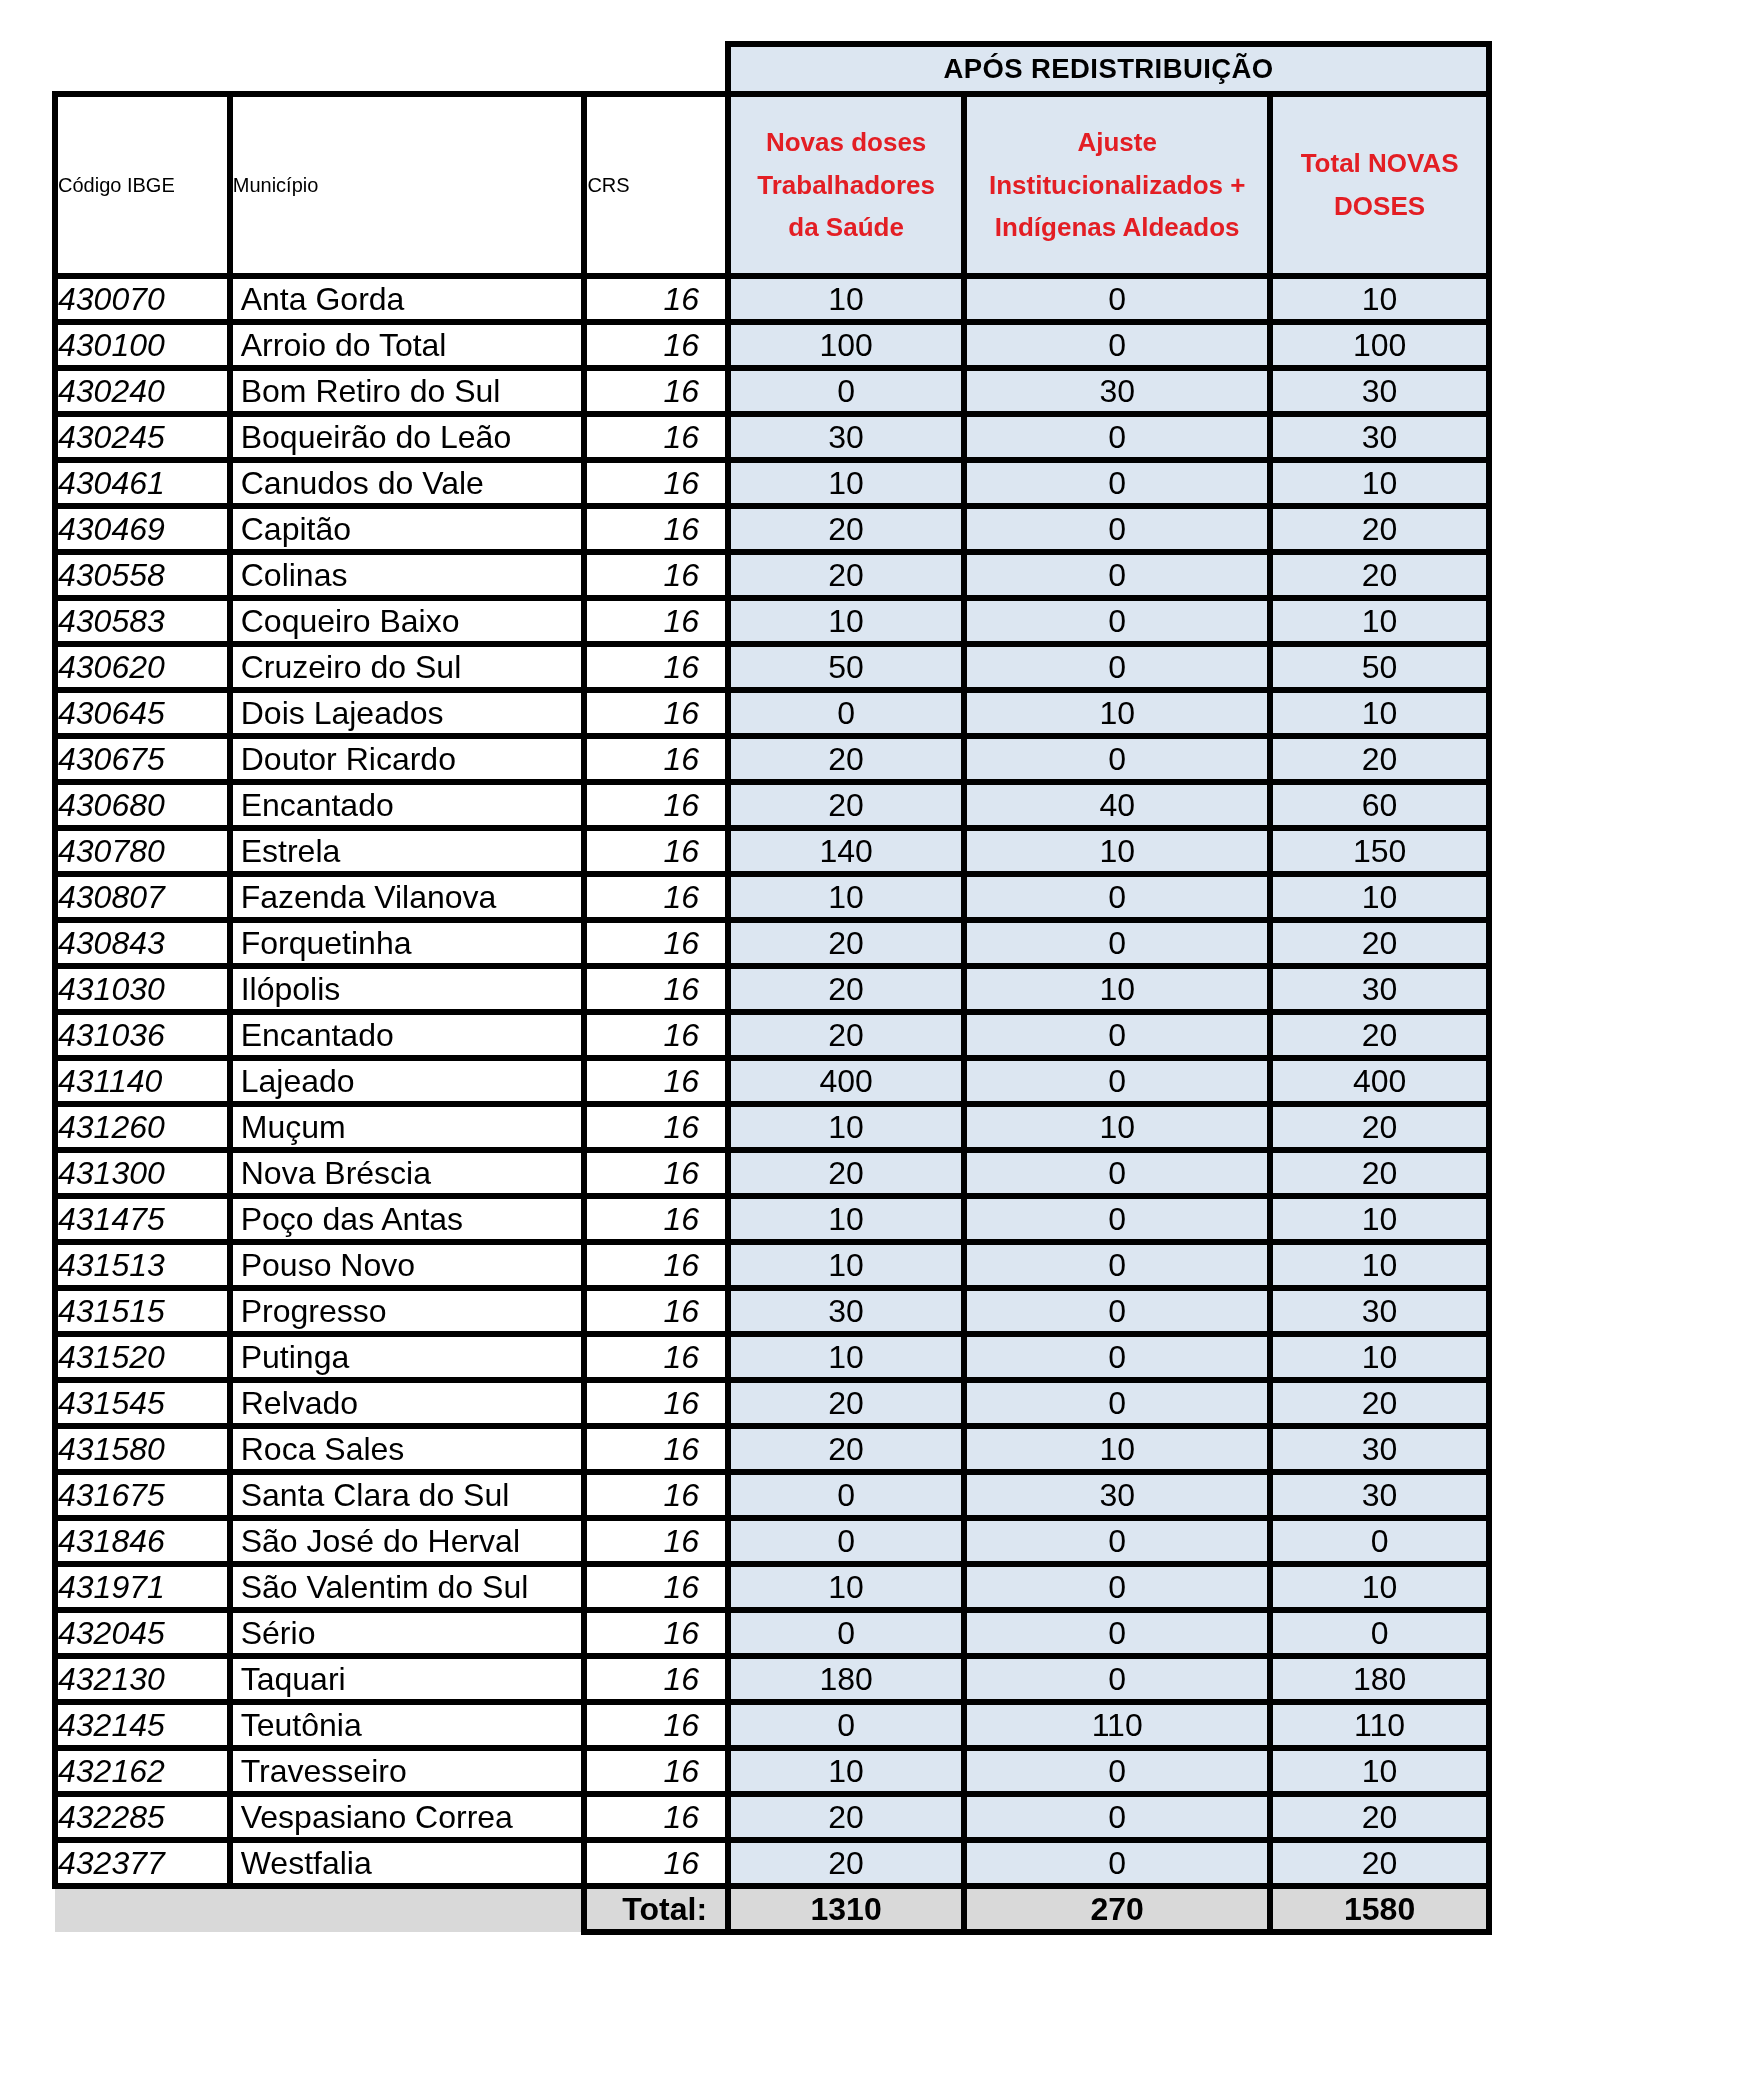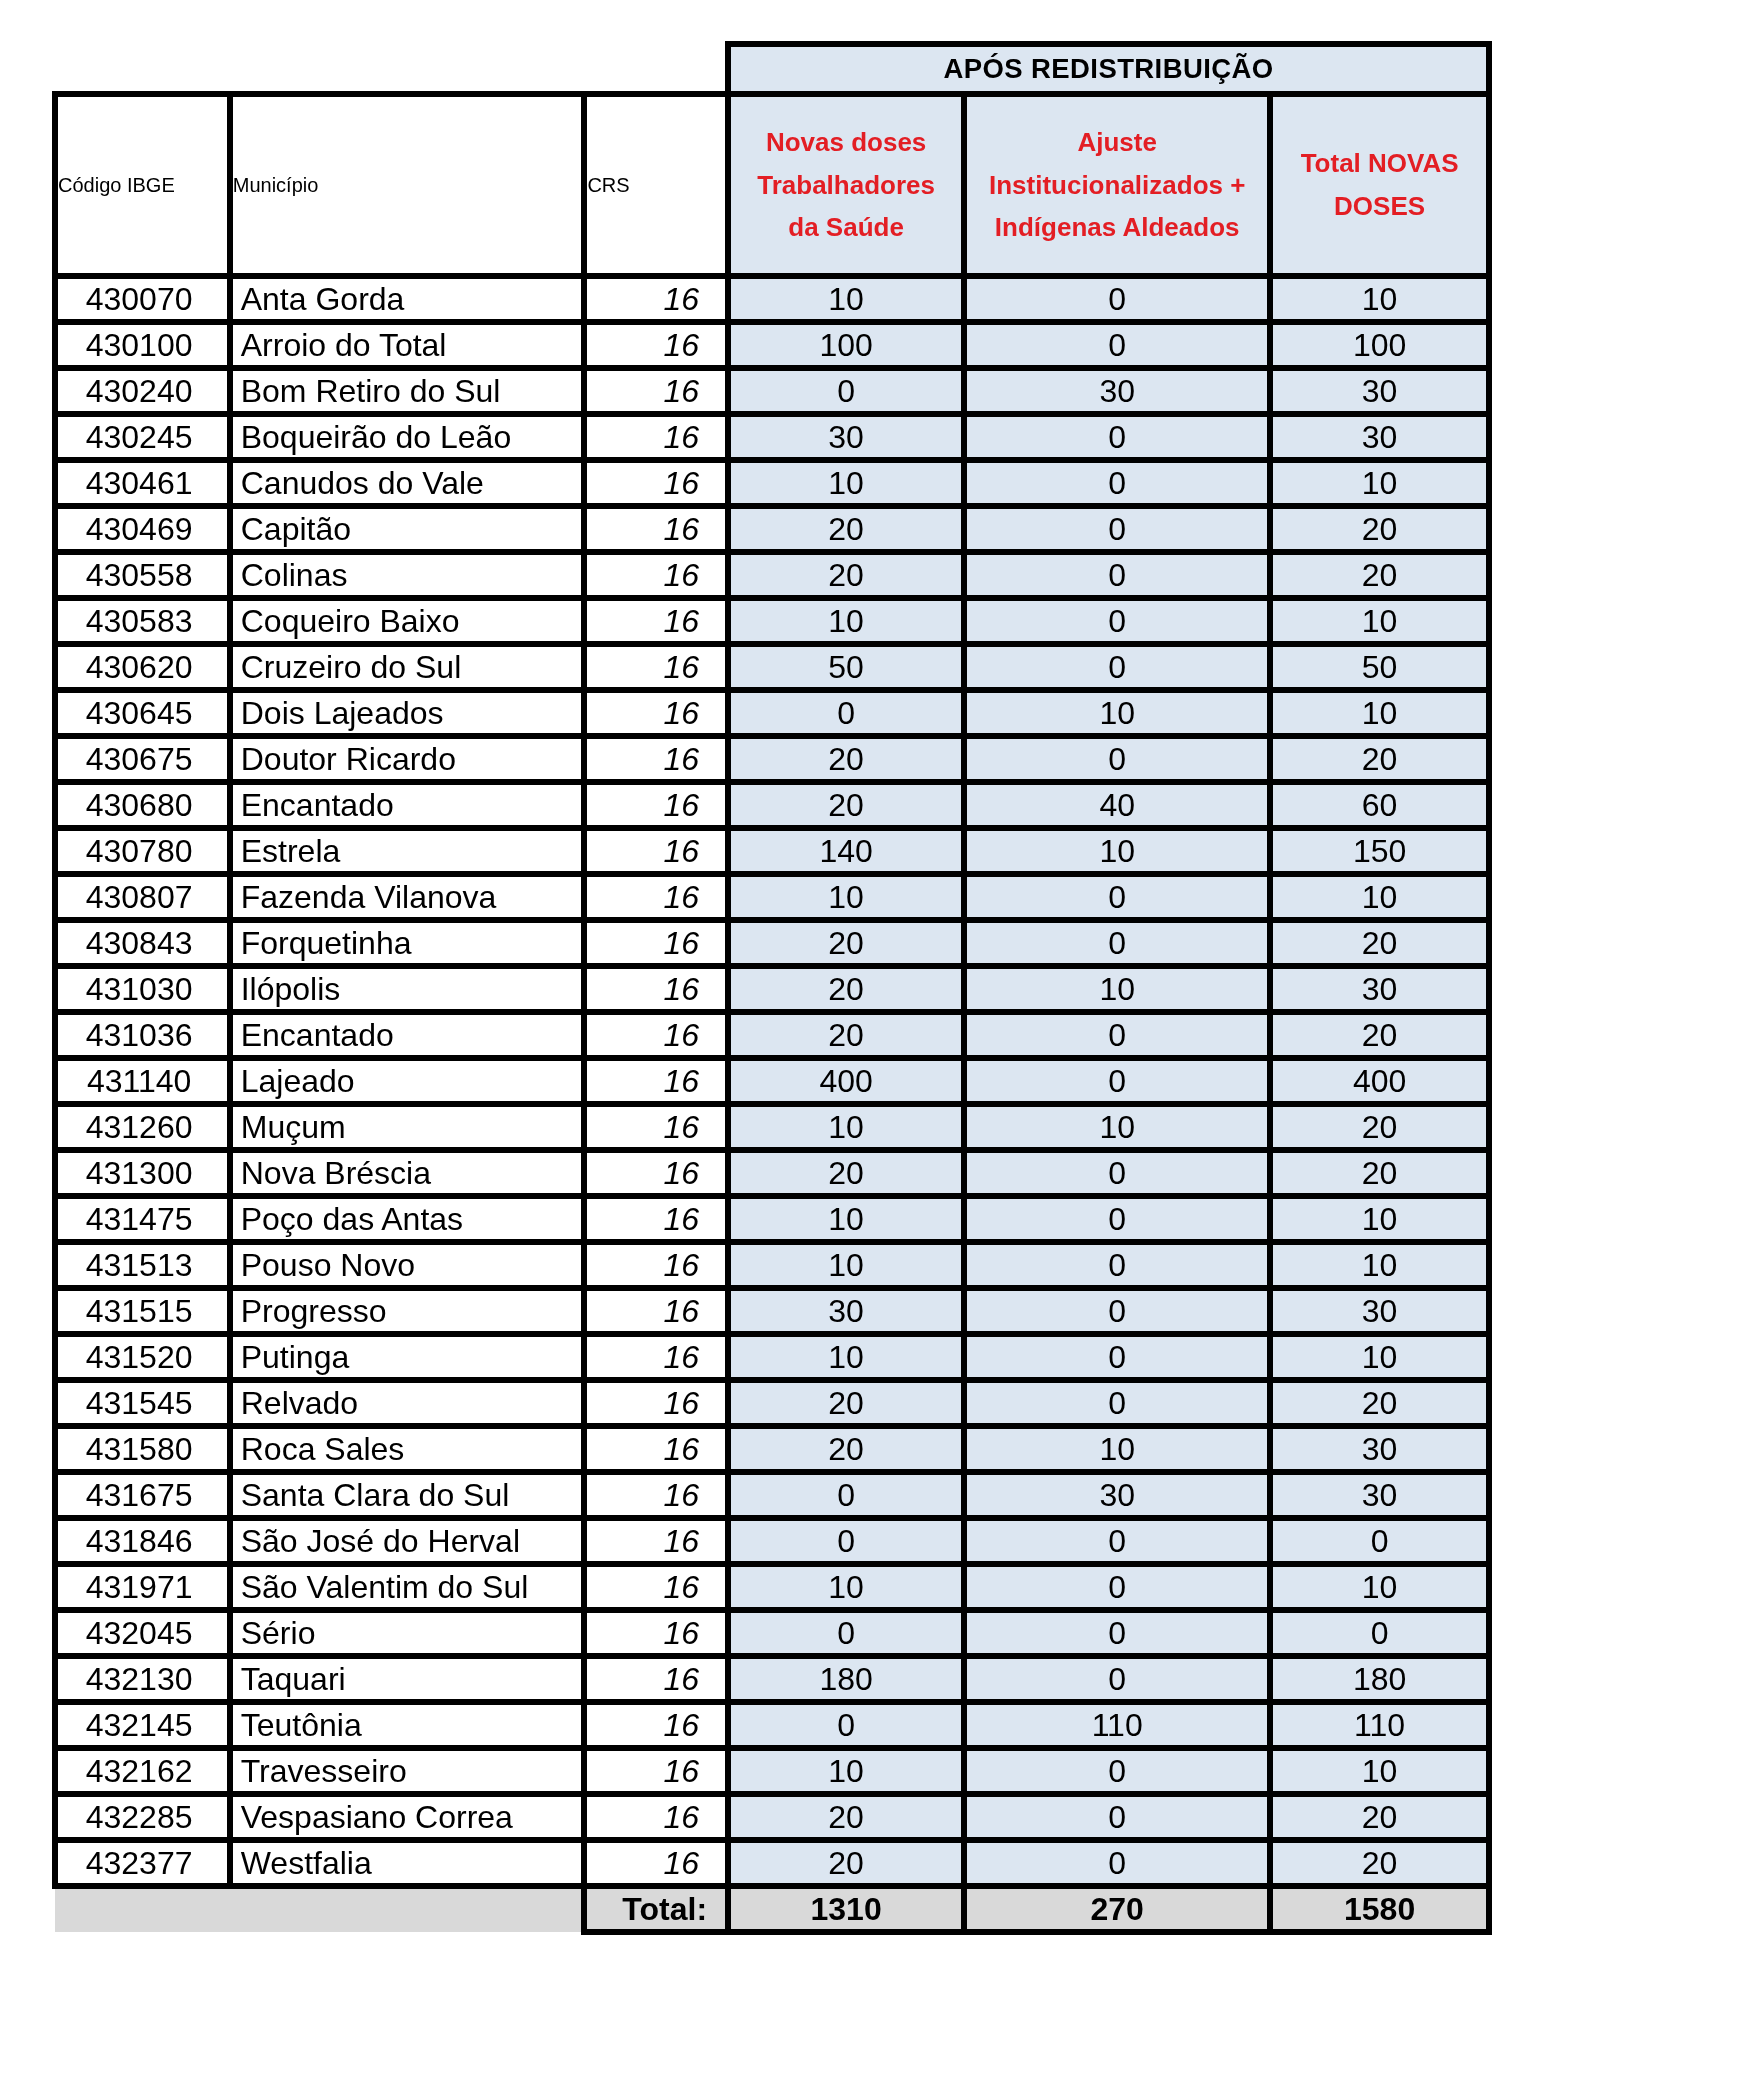--- a/index.html
+++ b/index.html
@@ -62,21 +62,21 @@
     white-space: pre-line;
   }
 
   
   tr.data-row { height: 46px; }
   tr.data-row td {
     font-size: 32px;
     vertical-align: middle;
     background: #fff;
   }
-  td.c-code { text-align: center; padding-right: 6.5px; }
+  td.c-code { text-align: left; padding-right: 6.5px; font-style: italic; }
   td.c-mun  { text-align: left;  padding-left: 8px; }
   td.c-crs  { text-align: right; padding-right: 26px; font-style: italic; }
   td.c-num  { text-align: center; background: var(--blue, #dce6f1) !important; }
 
   
   tr.total-row { height: 46px; }
   tr.total-row td {
     font-size: 32px;
     font-weight: bold;
     vertical-align: middle;

